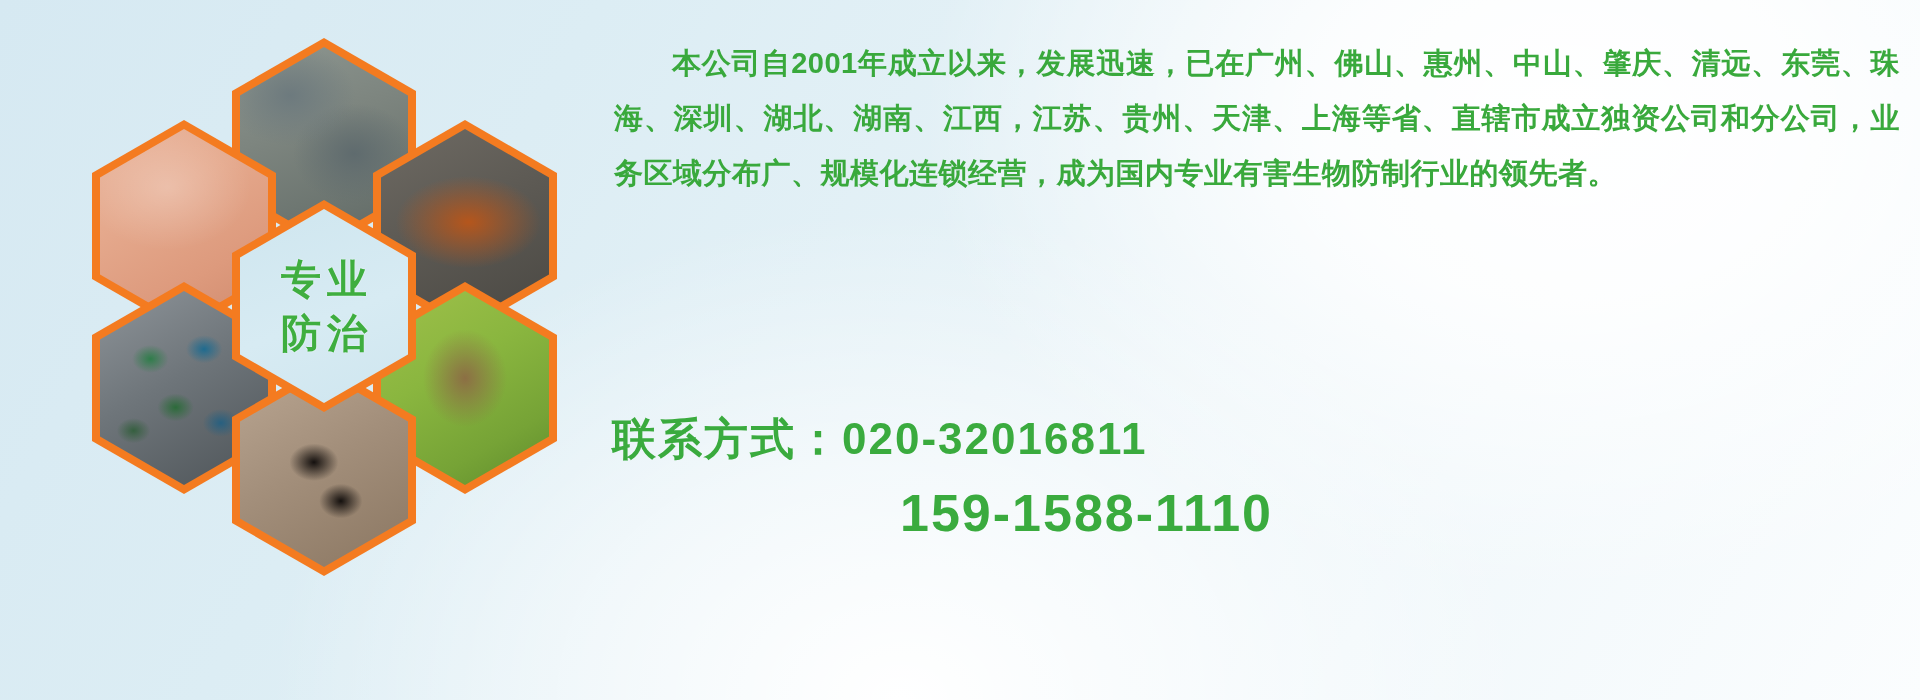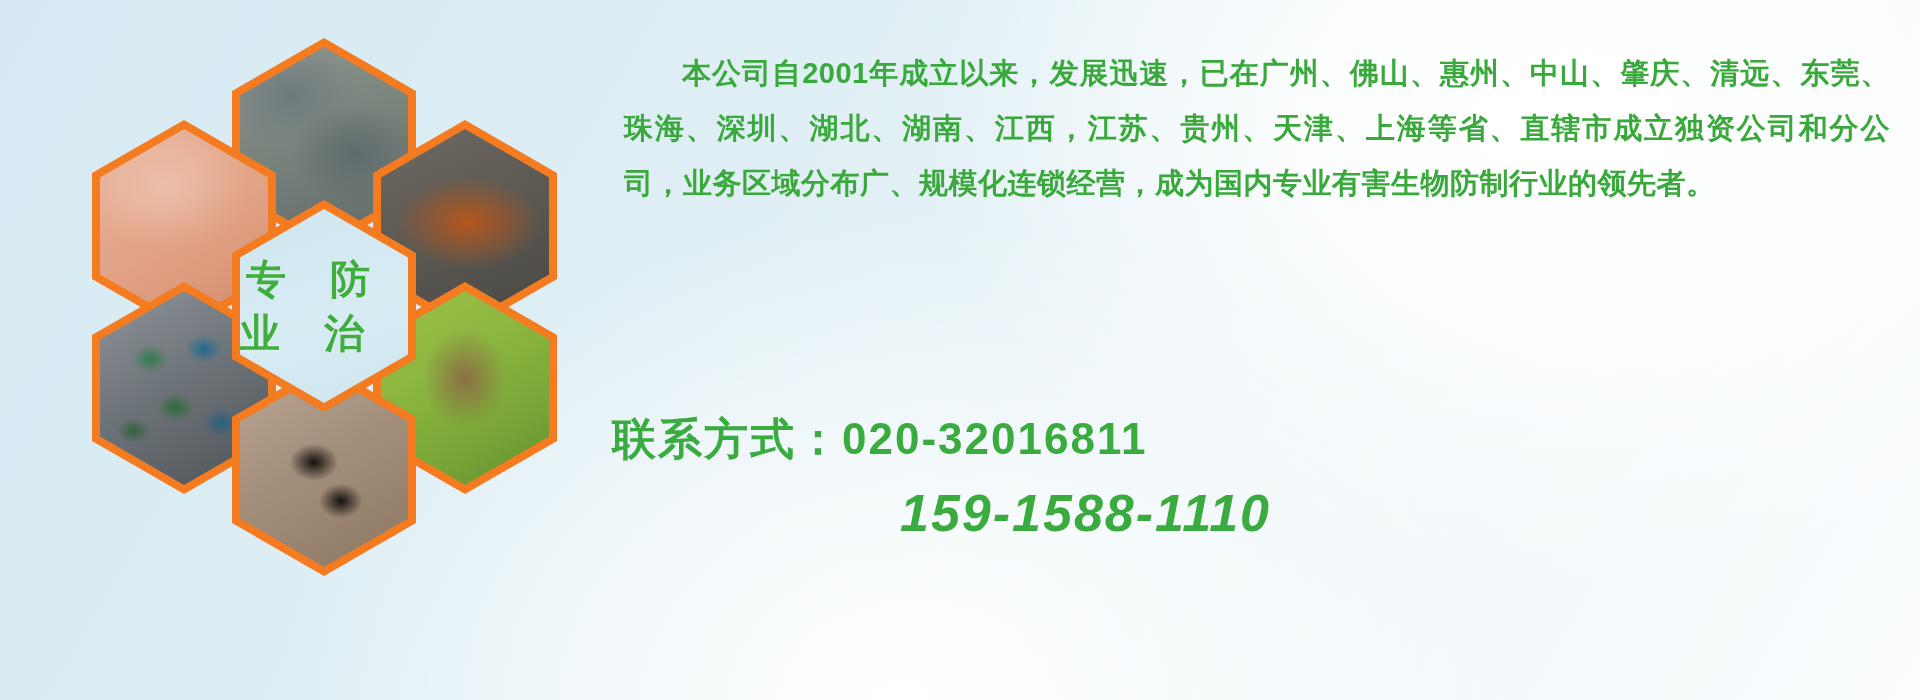--- a/index.html
+++ b/index.html
@@ -36,21 +36,21 @@
   #hex-roach   {left:281px;top:106px;}
   #hex-flies   {left:0px;  top:268px;}
   #hex-ant     {left:140px;top:350px;}
   #hex-bug     {left:281px;top:268px;}
   #hex-label   {left:140px;top:186px;}
 
   #hex-label .inner .art{
     background:linear-gradient(160deg,#cfe6ef 0%,#d7ebf3 55%,#cfe6ef 100%);
   }
   .hex-label-text{
-    position:absolute;inset:0;display:flex;
+    position:absolute;inset:0;display:flex;flex-direction:column;
     align-items:center;justify-content:center;
     color:#3fae3f;font-weight:bold;font-size:40px;line-height:1.35;
     letter-spacing:6px;text-indent:6px;
     text-shadow:0 0 2px rgba(255,255,255,.7);
   }
 
   
   .art.mosquito{
     background:
       radial-gradient(120px 90px at 40% 30%, rgba(255,255,255,.25), rgba(0,0,0,0) 70%),
@@ -90,33 +90,33 @@
 
   
   #copy{
     position:absolute;left:612px;top:34px;width:1290px;
   }
   #intro-paragraph{
     color:#39a93c;font-weight:bold;
     font-size:29px;line-height:55px;
     text-align:justify;text-indent:58px;
     letter-spacing:0.5px;
-    margin:12px;
+    margin:2px;
   }
   #contact-block{
     position:absolute;left:612px;top:402px;width:1300px;
     color:#3aab3e;font-weight:bold;
   }
   #contact-line-1{
     font-size:44px;line-height:74px;letter-spacing:2px;
     white-space:nowrap;
   }
   #contact-line-2{
     font-size:52px;line-height:74px;letter-spacing:2px;
-    white-space:nowrap;padding-left:288px;font-style:italic;
+    white-space:nowrap;padding-left:288px;
   }
 </style>
 </head>
 <body>
 
 <div id="banner">
 
   <div id="hex-cluster">
 
     <div class="hex" id="hex-rats">

